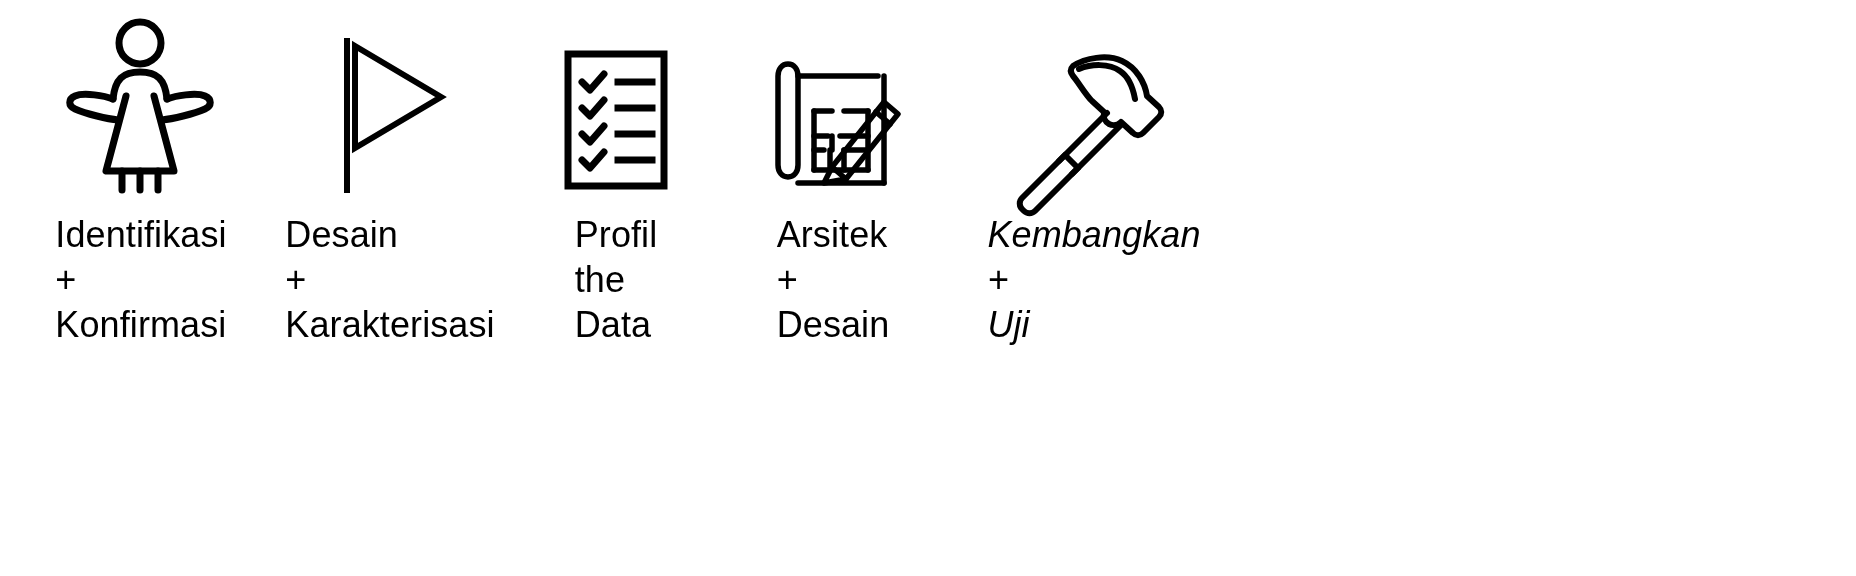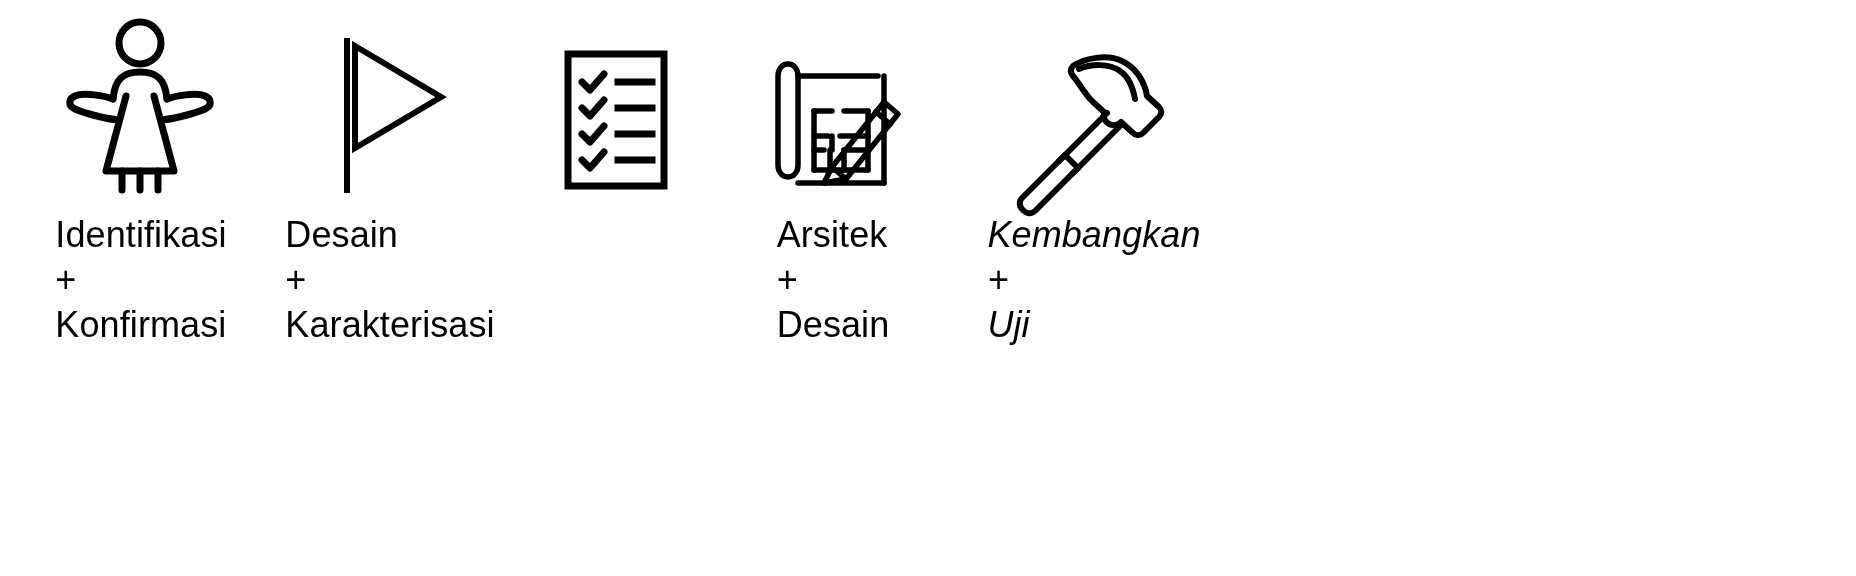--- a/index.html
+++ b/index.html
@@ -133,20 +133,23 @@
           <path d="M18 58 L26 66 L40 50" stroke-linecap="round" stroke-linejoin="round"></path>
           <path d="M54 58 L88 58"></path>
 
           <path d="M18 84 L26 92 L40 76" stroke-linecap="round" stroke-linejoin="round"></path>
           <path d="M54 84 L88 84"></path>
 
           <path d="M18 110 L26 118 L40 102" stroke-linecap="round" stroke-linejoin="round"></path>
           <path d="M54 110 L88 110"></path>
         </svg>
       </div>
+      <div class="step-label">Profil
+the
+Data</div>
     </div>
 
     <div class="step step-4">
       <div class="step-icon">
         <svg width="126" height="140" viewBox="0 0 126 140" fill="none" stroke="#000000" stroke-width="5.5" stroke-linecap="round" stroke-linejoin="round">
 
           <path d="M6 26 C6 19 10 14 16 14 C22 14 26 19 26 26 L26 115 C26 122 22 127 16 127 C10 127 6 122 6 115 Z" fill="none"></path>
           <path d="M16 14 L16 127" fill="none" stroke-width="0"></path>
 
           <path d="M26 26 L106 26"></path>

